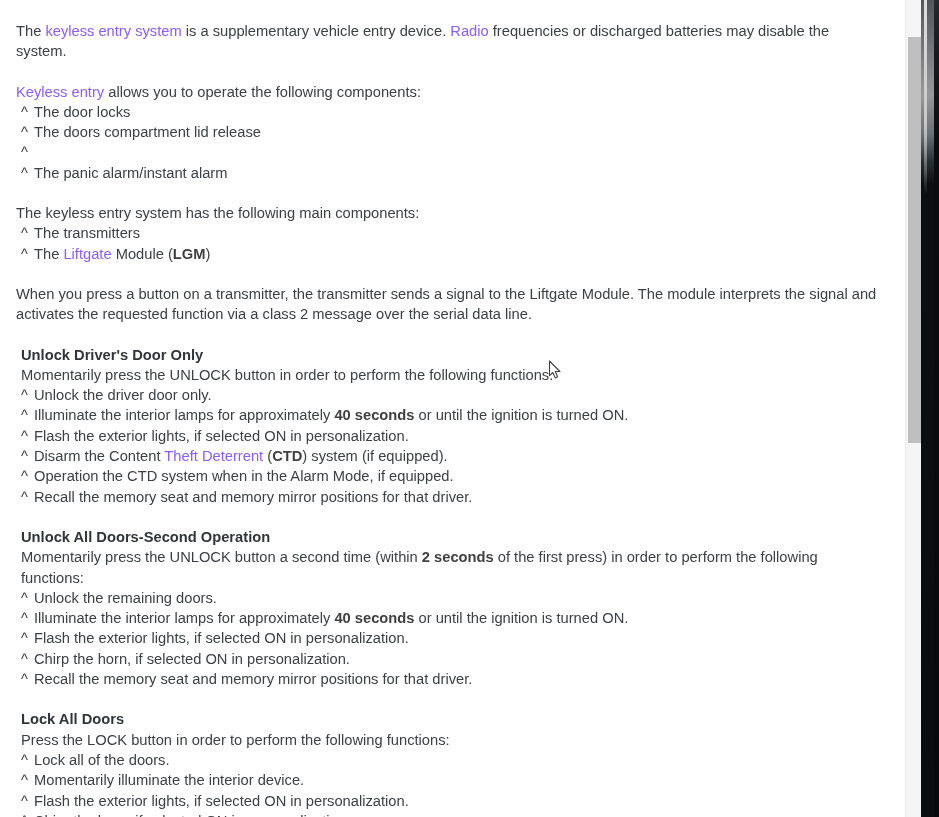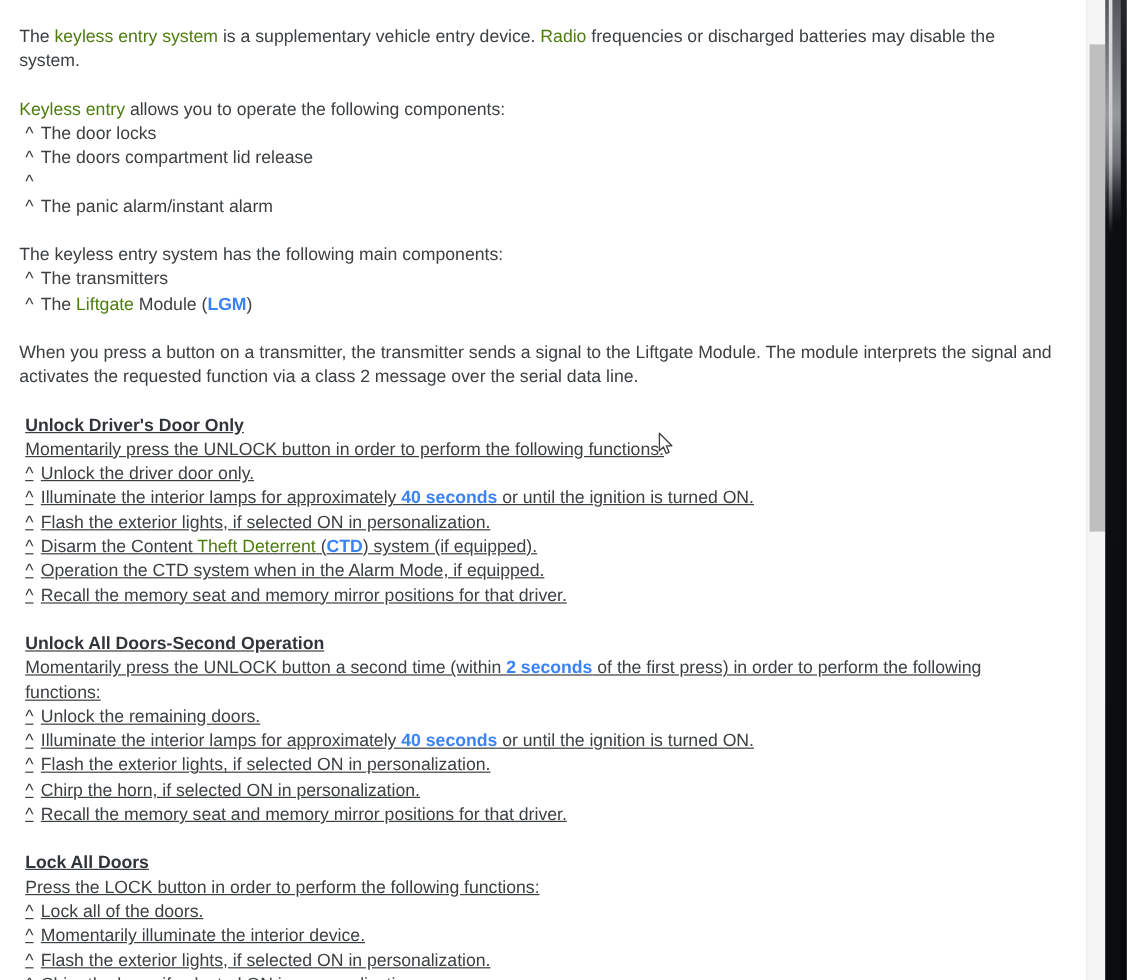--- a/index.html
+++ b/index.html
@@ -7,28 +7,28 @@
     width:939px; height:817px; position:relative; overflow:hidden;
     background:#ffffff;
     font-family:"Liberation Sans", sans-serif;
   }
   .doc {
     position:absolute; top:0; left:0; width:905px;
     color:#3d4043; font-size:14.7px; line-height:20.3px;
   }
   .para { margin:20px 0 0 16px; max-width:862px; }
   .doc > .para:first-child { margin-top:21px; }
-  .section { margin-top:16px;text-decoration:underline; }
+  .section { margin-top:16px; }
   .head { margin:20px 0 0 21px; font-weight:700; color:#313439; max-width:862px; }
   .intro { margin:0 0 0 21px; max-width:862px; }
   .clist { margin:0 0 0 21px; }
   .li { display:flex; }
   .mk { width:13px; flex:none; }
-  a.lnk { color:#4d7c0f; text-decoration:none; cursor:pointer; }
-  .b { font-weight:700; color:#3b82f6; }
+  a.lnk { color:#8b5cf6; text-decoration:none; cursor:pointer; }
+  .b { font-weight:700; color:#404040; }
 
   
   .scroll-track {
     position:absolute; left:905px; top:0; width:16px; height:817px;
     background:#f5f5f5; border-left:1px solid #ececec; box-sizing:border-box;
   }
   .scroll-thumb {
     position:absolute; left:908px; top:37px; width:13px; height:406px;
     background:#bfbfbf;
   }

